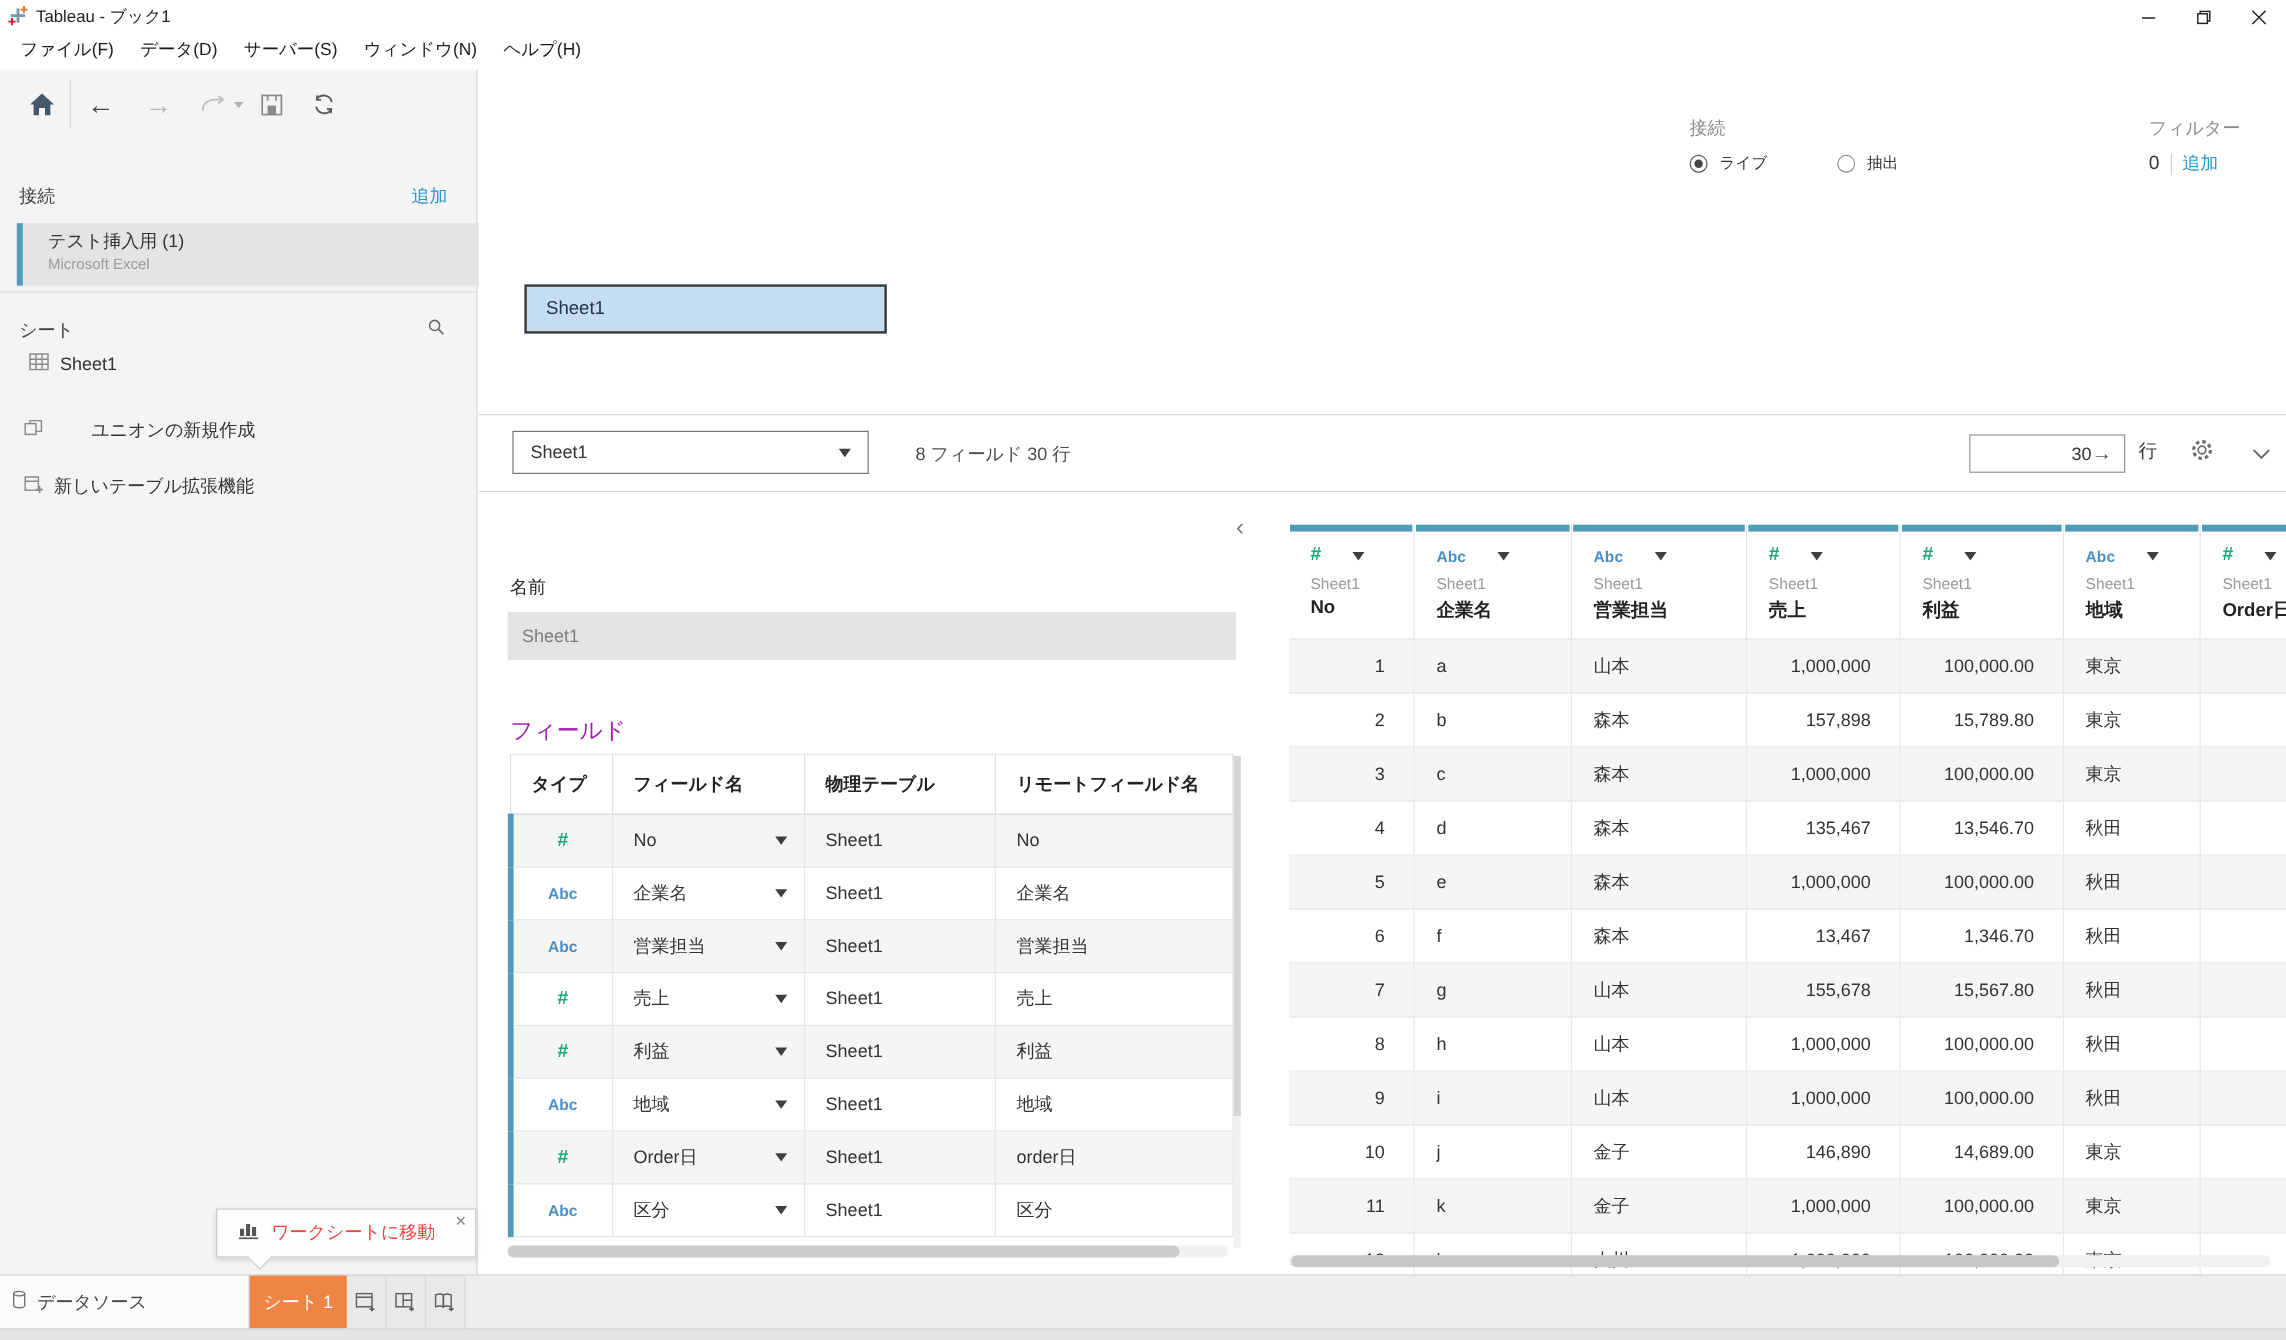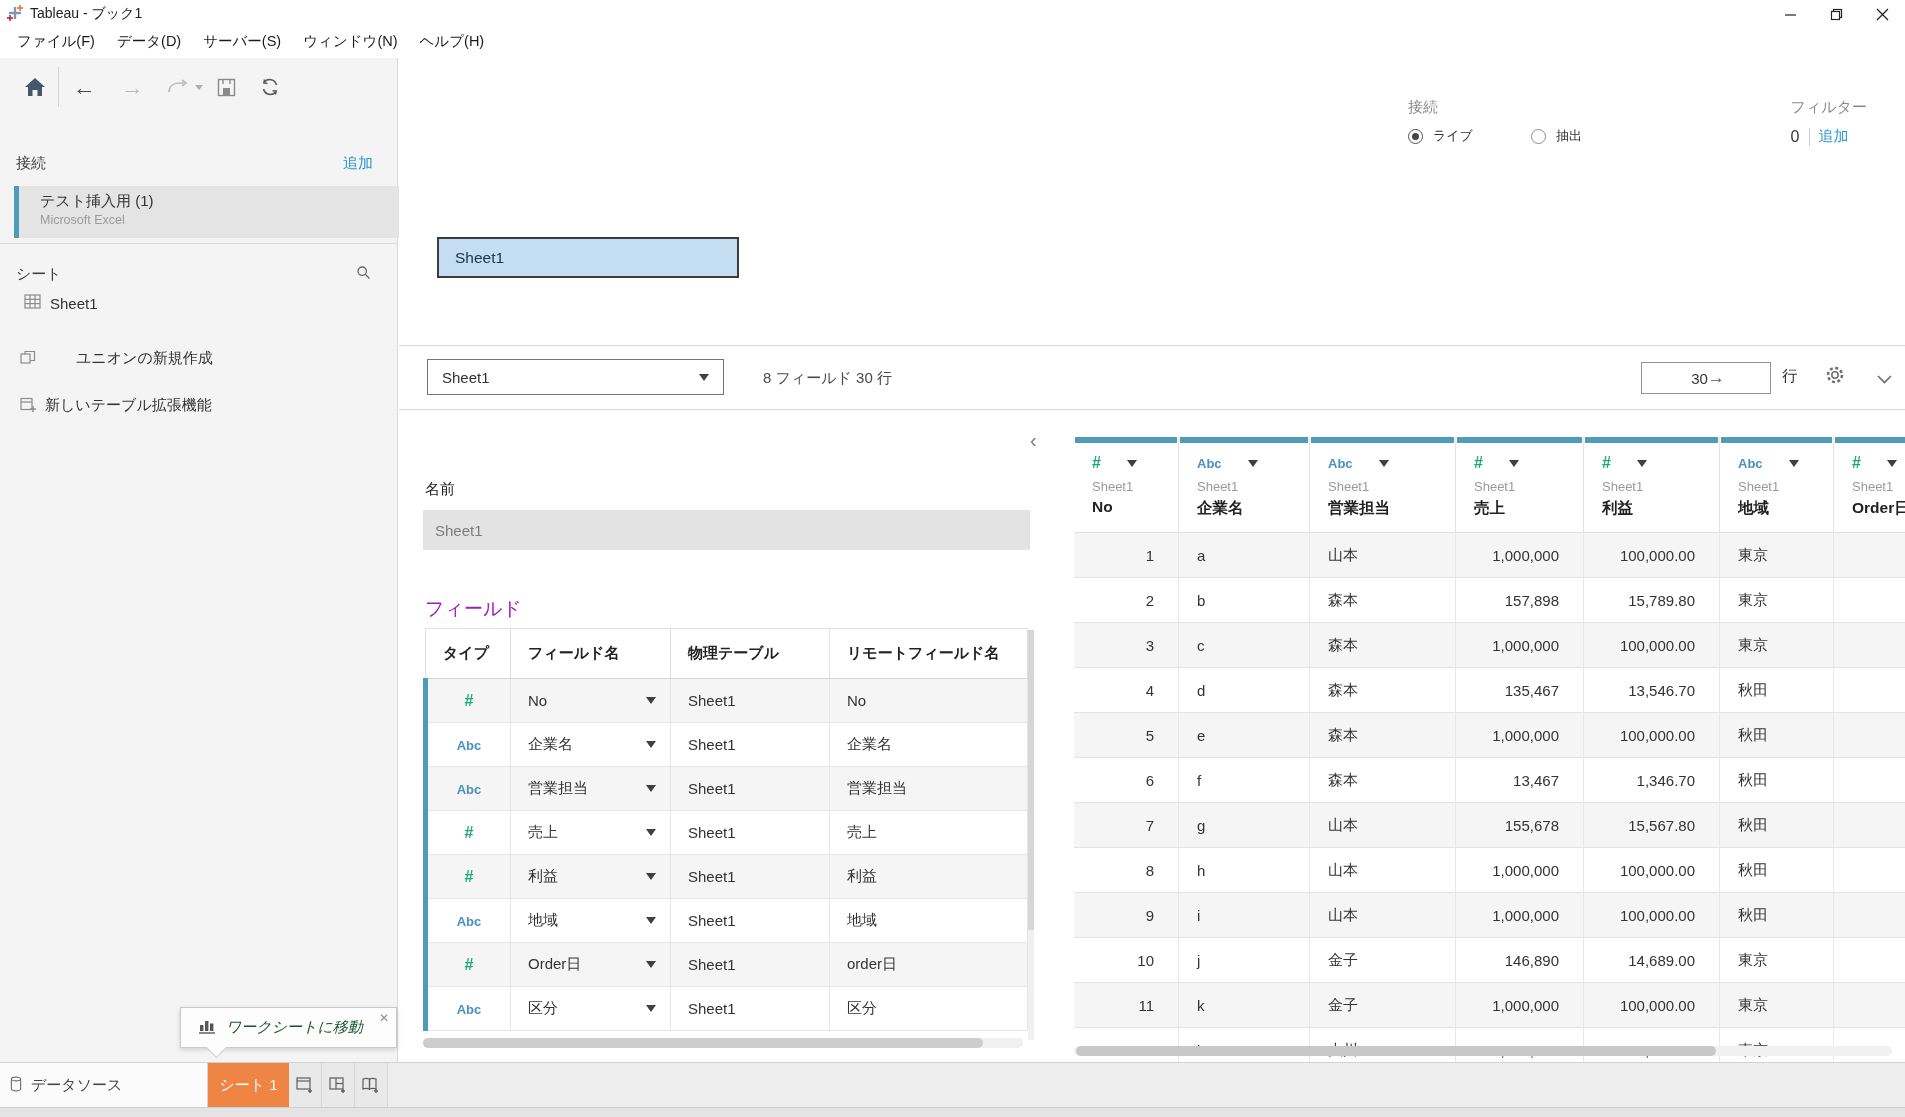--- a/index.html
+++ b/index.html
@@ -73,21 +73,21 @@
   
   .grid-toolbar { position:absolute; left:0; top:287px; width:1506px; height:65px;
     border-top:1px solid #d9d9d9; border-bottom:1px solid #d9d9d9; background:#fff; }
   .tbl-select { position:absolute; left:28px; top:13px; width:297px; height:36px;
     border:1px solid #757575; background:#fff; display:flex; align-items:center;
     justify-content:space-between; padding:0 14px; font-size:15px; color:#333; }
   .dd-caret { width:0; height:0; border-left:5px solid transparent; border-right:5px solid transparent; border-top:7px solid #3f3f3f; }
   .grid-summary { position:absolute; left:364px; top:0; height:65px; display:flex; align-items:center; font-size:15px; color:#4a4a4a; }
   .rows-input { position:absolute; left:1242px; top:16px; width:130px; height:32px;
     border:1px solid #949494; background:#fff; display:flex; align-items:center;
-    justify-content:center; padding:0 10px 0 14px; font-size:15px; color:#333; }
+    justify-content:flex-end; padding:0 10px 0 14px; font-size:15px; color:#333; }
   .rows-go { color:#555; font-size:17px; }
   .rows-unit { position:absolute; left:1383px; top:20px; font-size:15.5px; color:#333; }
   .gear-btn { position:absolute; left:1425px; top:18px; }
   .panel-chevron-dn { position:absolute; left:1478px; top:24px; }
 
   
   .grid-body { position:absolute; left:0; top:352px; width:1506px; height:652px; background:#fff; }
   .collapse-btn { position:absolute; left:631px; top:22px; font-size:20px; color:#777; line-height:16px; }
   .meta-name-label { position:absolute; left:26px; top:70px; font-size:15px; font-weight:normal; color:#222;text-align:right; }
   .meta-name-input { position:absolute; left:24px; top:100px; width:607px; height:40px;
@@ -135,21 +135,21 @@
     display:flex; align-items:center; justify-content:center; }
   .tab-icon-btn { width:33px; display:flex; align-items:center; justify-content:center; border-right:1px solid #d6d6d6; }
   .tab-icon-btn:first-of-type { border-left:1px solid #d6d6d6; }
   .tab-filler { flex:1; background:#ededed; }
   .statusbar { position:absolute; left:0; top:1107px; width:1905px; height:10px; background:#e4e4e4; border-top:1px solid #cfcfcf; }
 
   
   .tooltip { position:absolute; left:180px; top:1007px; width:217px; height:41px;
     background:#fdfdfd; border:1px solid #c9c9c9; box-shadow:0 2px 5px rgba(0,0,0,.15);
     display:flex; align-items:center; gap:10px; padding-left:18px; z-index:5; }
-  .tooltip .tt-label { font-size:15px; color:#14532d;font-style:italic; }
+  .tooltip .tt-label { font-size:15px; color:#ef4444; }
   .tooltip .tt-close { position:absolute; right:7px; top:3px; font-size:12px; color:#8d8d8d; }
   .tooltip::after { content:""; position:absolute; left:28px; bottom:-8px; width:14px; height:14px;
     background:#fdfdfd; border-right:1px solid #c9c9c9; border-bottom:1px solid #c9c9c9;
     transform:rotate(45deg); }
 </style>
 </head>
 <body>
 
 <div class="app">
 

